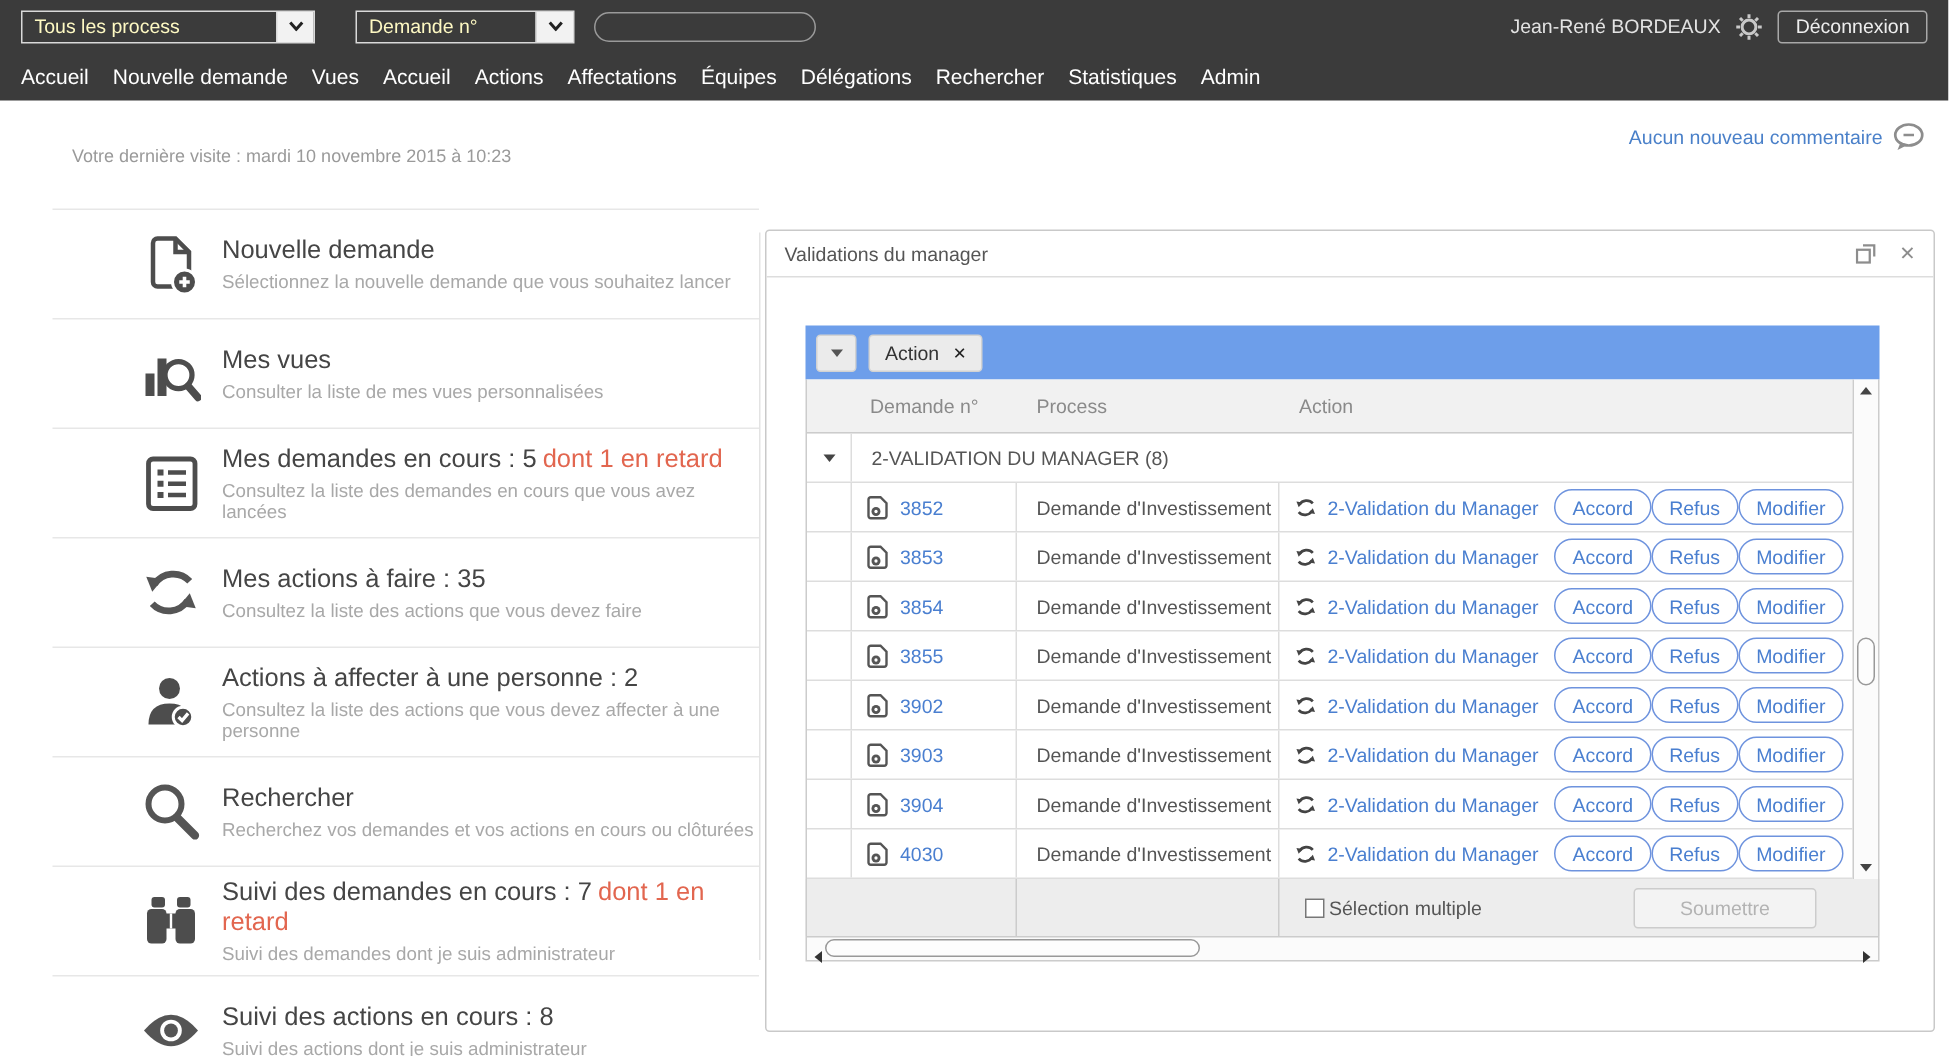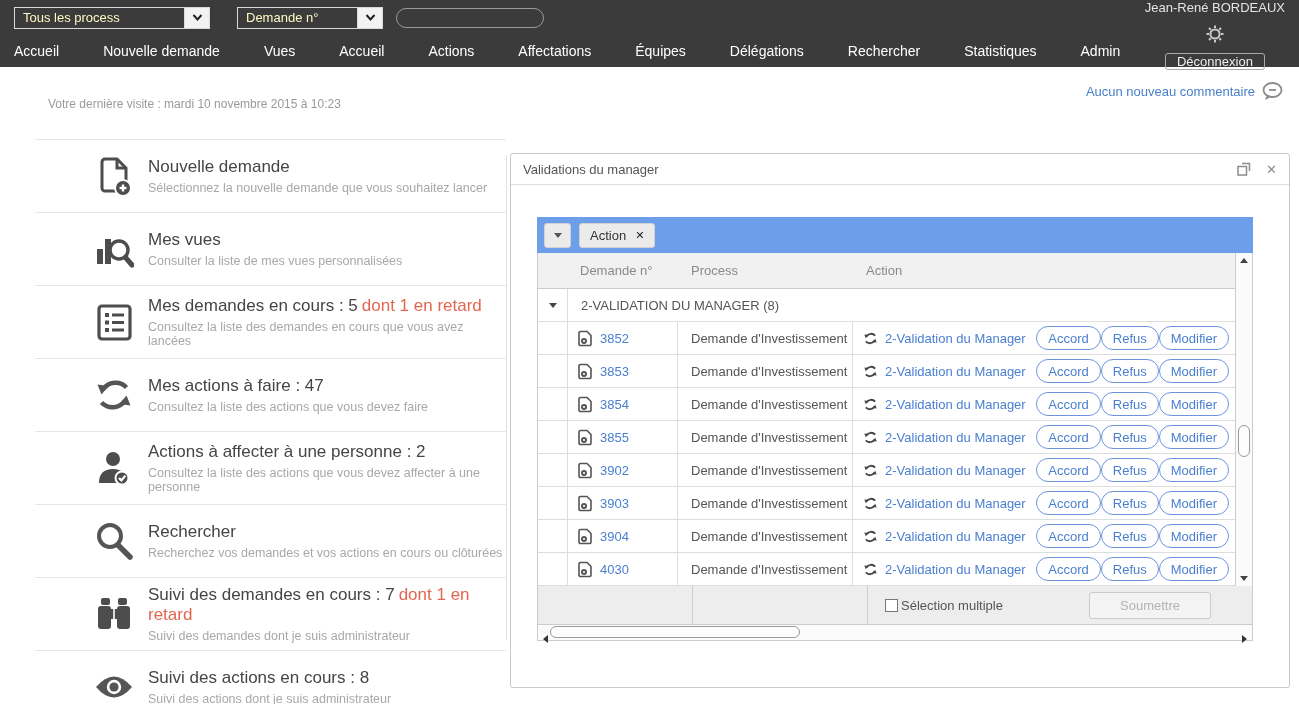--- a/index.html
+++ b/index.html
@@ -9,24 +9,24 @@
 
   
   .topbar { position:absolute; top:0; left:0; width:100%; height:67px; background:#3b3b3b; }
   .topbar-row1 { position:relative; height:35px; display:flex; align-items:center; }
   .fake-select { display:flex; align-items:stretch; height:22px; border:1px solid #d9d9d9; background:#3b3b3b; cursor:pointer; }
   .fake-select .fs-label { color:#fef9c3; font-size:13px; padding:0 8px; display:flex; align-items:center; white-space:nowrap; flex:1; }
   .fake-select .fs-arrow { width:25px; background:#f2f2f2; border-left:1px solid #d9d9d9; display:flex; align-items:center; justify-content:center; }
   .sel-process { position:absolute; left:14px; width:196px; }
   .sel-type { position:absolute; left:237px; width:146px; }
   .top-input { position:absolute; left:396px; width:148px; height:20px; border:1px solid #9a9a9a; border-radius:10px; background:transparent; color:#eee; font-size:12px; padding:0 10px; outline:none; }
-  .top-right { position:absolute; right:14px; top:0; height:35px; display:flex; align-items:center; gap:10px;flex-direction:column; }
+  .top-right { position:absolute; right:14px; top:0; height:35px; display:flex; align-items:center; gap:10px; }
   .user-name { color:#e3e3e3; font-size:13px; }
   .logout-btn { height:22px; padding:0 11px; background:transparent; border:1px solid #a8a8a8; border-radius:3px; color:#eee; font-size:13px; cursor:pointer; font-family:inherit; }
-  .topbar-row2 { height:32px; display:flex; align-items:center; padding-left:14px; gap:44px; }
+  .topbar-row2 { height:32px; display:flex; align-items:center; padding-left:14px; gap:16px; }
   .nav-item { color:#fff; font-size:14px; cursor:pointer; white-space:nowrap; }
 
   
   .last-visit { position:absolute; left:48px; top:97px; font-size:12px; color:#9a9a9a; }
   .comments-link { position:absolute; right:16px; top:82px; display:flex; align-items:center; gap:7px; cursor:pointer; }
   .comments-link .cl-text { color:#4a80c9; font-size:13px; text-decoration:none; }
 
   
   .menu { position:absolute; left:35px; top:139px; width:471px; }
   .menu-item { height:73px; border-top:1px solid #e7e7e7; display:flex; align-items:center; cursor:pointer; }
@@ -81,21 +81,21 @@
   .btns { margin-left:auto; display:flex; gap:0; }
   .abtn { height:24px; padding:0 11px; background:#fff; border:1px solid #6e93de; border-radius:12px; color:#4a7fd0; font-size:13px; cursor:pointer; font-family:inherit; }
 
   
   .vscroll { width:17px; border-left:1px solid #ccc; background:#fbfbfb; position:relative; }
   .vs-up { position:absolute; top:5px; left:0; width:100%; display:flex; justify-content:center; cursor:pointer; }
   .vs-down { position:absolute; bottom:5px; left:0; width:100%; display:flex; justify-content:center; cursor:pointer; }
   .vs-thumb { position:absolute; top:172px; left:2px; width:12px; height:32px; background:#fdfdfd; border:1px solid #999; border-radius:7px; cursor:grab; }
 
   
-  .gfoot { height:38px; background:#ededed; border-left:1px solid #ccc; border-right:1px solid #ccc; display:flex; align-items:stretch;padding-left:15px; }
+  .gfoot { height:38px; background:#ededed; border-left:1px solid #ccc; border-right:1px solid #ccc; display:flex; align-items:stretch; }
   .gfoot .f01 { width:140px; border-right:1px solid #ccc; }
   .gfoot .f2 { width:175px; border-right:1px solid #ccc; }
   .gfoot .f3 { flex:1; display:flex; align-items:center; padding-left:17px; }
   .checkbox { width:13px; height:13px; border:1px solid #777; background:#fff; cursor:pointer; flex:none; }
   .cb-label { font-size:13px; color:#555; margin-left:3px; }
   .submit-btn { margin-left:auto; margin-right:41px; height:27px; width:122px; background:#f3f3f3; border:1px solid #ccc; border-radius:3px; color:#b3b3b3; font-size:13px; font-family:inherit; }
 
   
   .hscroll { height:17px; border:1px solid #ccc; background:#fbfbfb; position:relative; }
   .hs-left { position:absolute; left:5px; top:4px; cursor:pointer; }
@@ -229,21 +229,21 @@
     <div class="menu-item">
       <div class="mi-icon">
         <svg width="40" height="40" viewBox="0 0 40 40">
           <path d="M32.5 12.5 A15 15 0 0 0 9 14.5" fill="none" stroke="#555" stroke-width="4.5"></path>
           <polygon points="3.5,9.5 14.5,11 7.5,19.5" fill="#555"></polygon>
           <path d="M7.5 27.5 A15 15 0 0 0 31 25.5" fill="none" stroke="#555" stroke-width="4.5"></path>
           <polygon points="36.5,30.5 25.5,29 32.5,20.5" fill="#555"></polygon>
         </svg>
       </div>
       <div class="mi-text">
-        <div class="mi-title"><span>Mes actions à faire : 47</span><span class="alert"></span></div>
+        <div class="mi-title"><span>Mes actions à faire : 35</span><span class="alert"></span></div>
         <div class="mi-sub">Consultez la liste des actions que vous devez faire</div>
       </div>
     </div>
 
     <div class="menu-item">
       <div class="mi-icon">
         <svg width="40" height="40" viewBox="0 0 40 40">
           <circle cx="19" cy="11" r="7" fill="#4d4d4d"></circle>
           <path d="M5 35 q0 -14 14 -14 q14 0 14 14 Z" fill="#4d4d4d"></path>
           <circle cx="28" cy="30" r="6.5" fill="#4d4d4d" stroke="#fff" stroke-width="2"></circle>

